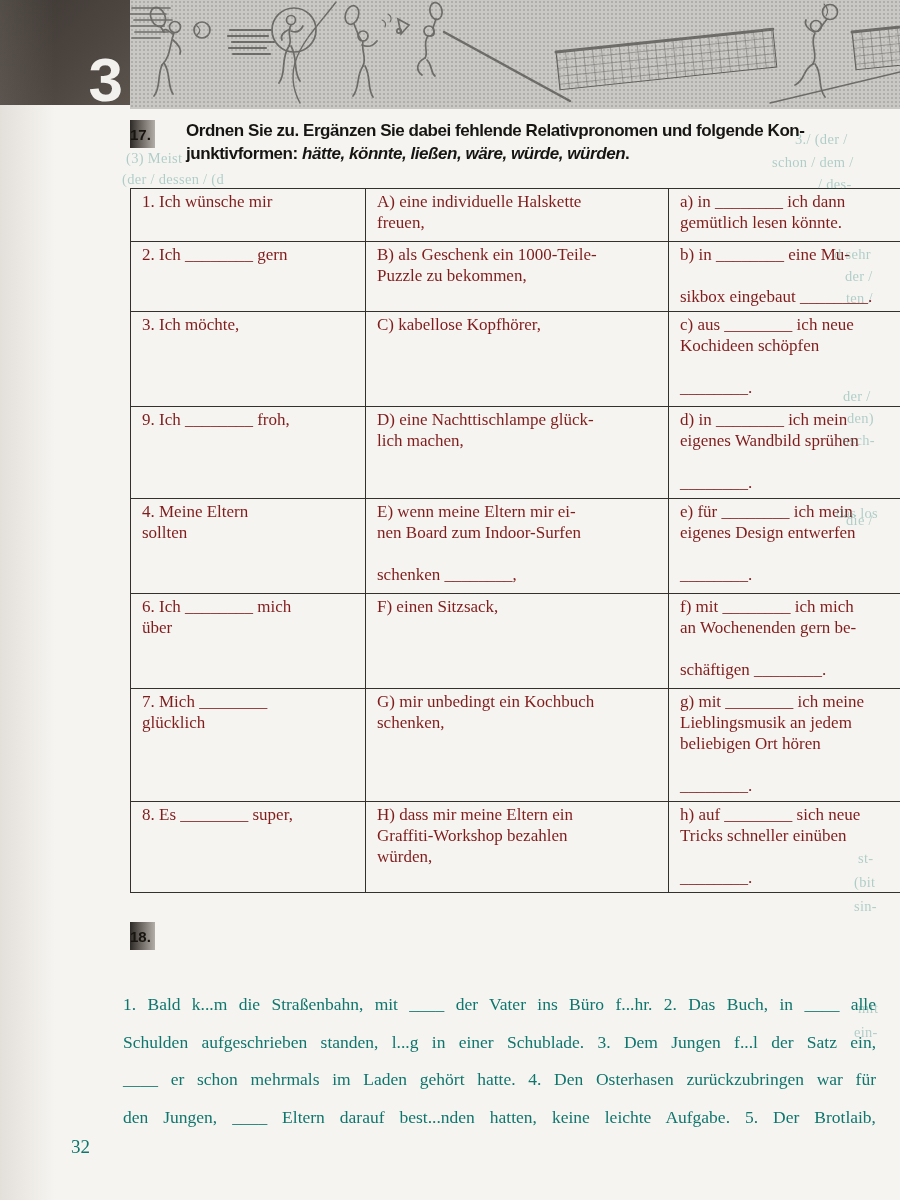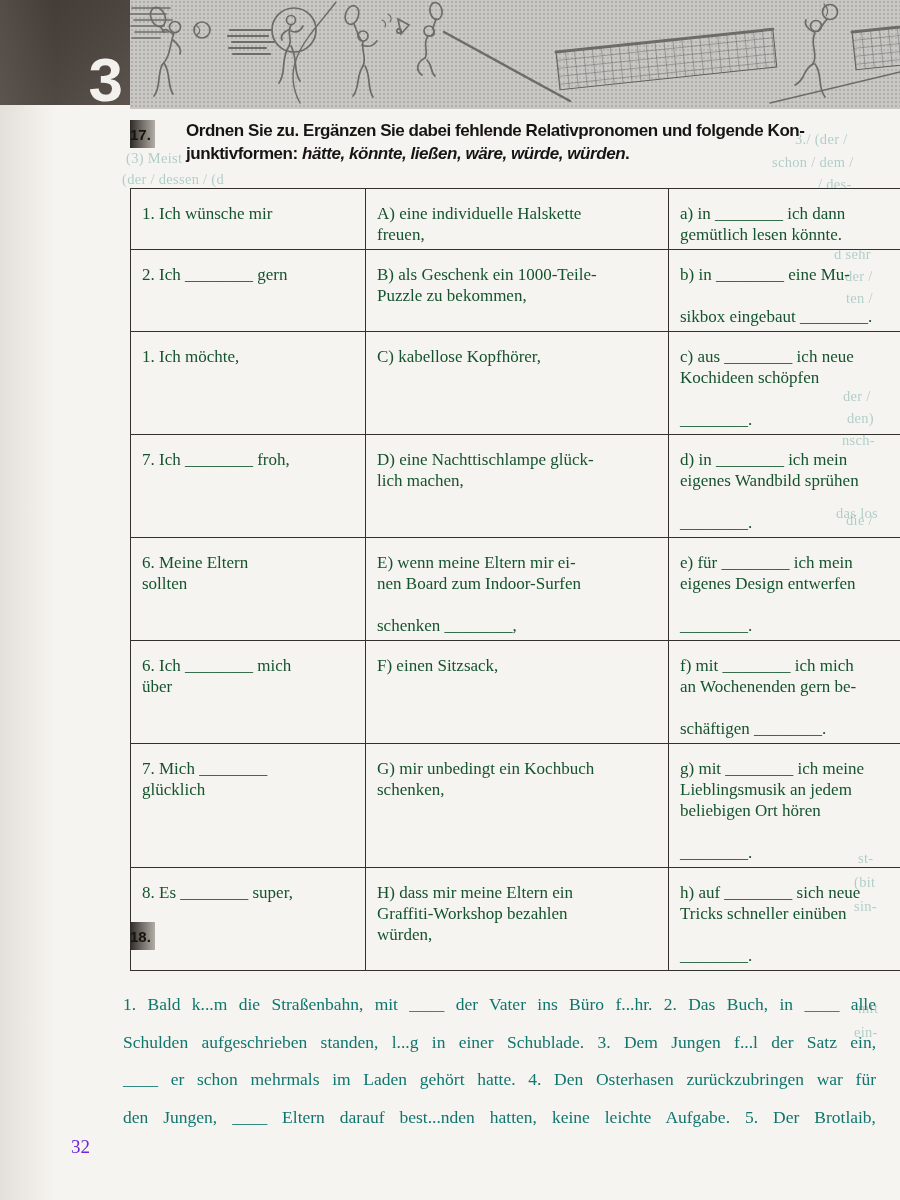--- a/index.html
+++ b/index.html
@@ -33,32 +33,32 @@
         letter-spacing:-0.45px;line-height:23px;color:#171513;}
   .instr17{top:119px;}
   .instr18{top:921px;}
   .iline{display:block;}
   .just{text-align:justify;text-align-last:justify;}
   .instr em{font-style:italic;}
 
   
   table.match{position:absolute;left:130px;top:188px;width:731px;border-collapse:collapse;
         table-layout:fixed;}
-  table.match td{border:1.6px solid #34302c;vertical-align:top;padding:14px 10px 4px 11px;
-        font-size:17px;line-height:21px;white-space:pre-wrap;color:#14532d;}
+  table.match td{border:1.6px solid #34302c;vertical-align:top;padding:2px 10px 4px 11px;
+        font-size:17px;line-height:21px;white-space:pre-wrap;color:#7f1d1d;}
   td.c1{width:213px;} td.c2{width:281px;} td.c3{width:237px;}
   tr.r1{height:53px;} tr.r2{height:67px;} tr.r3{height:95px;} tr.r4{height:92px;}
   tr.r5{height:95px;} tr.r6{height:95px;} tr.r7{height:113px;} tr.r8{height:90px;}
 
   
   .para{position:absolute;left:123px;top:986px;width:753px;font-size:17.5px;color:#0f766e;}
   .pline{display:block;height:37.5px;line-height:37.5px;text-align:justify;text-align-last:justify;
         white-space:nowrap;}
 
-  .pagenum{position:absolute;left:71px;top:1136px;font-size:19px;color:#6d28d9;}
+  .pagenum{position:absolute;left:71px;top:1136px;font-size:19px;color:#0f766e;}
 
   
   .ghost{position:absolute;font-size:14.5px;color:#0f766e;opacity:.3;white-space:nowrap;
         letter-spacing:.3px;filter:blur(.3px);z-index:0;}
 </style>
 </head>
 <body>
 
 <div class="page">
 
@@ -175,38 +175,38 @@
         </tr>
         <tr class="r2">
           <td class="c1">2. Ich ________ gern</td>
           <td class="c2">B) als Geschenk ein 1000-Teile-
 Puzzle zu bekommen,</td>
           <td class="c3">b) in ________ eine Mu-
 
 sikbox eingebaut ________.</td>
         </tr>
         <tr class="r3">
-          <td class="c1">1. Ich möchte,</td>
+          <td class="c1">3. Ich möchte,</td>
           <td class="c2">C) kabellose Kopfhörer,</td>
           <td class="c3">c) aus ________ ich neue
 Kochideen schöpfen
 
 ________.</td>
         </tr>
         <tr class="r4">
-          <td class="c1">7. Ich ________ froh,</td>
+          <td class="c1">9. Ich ________ froh,</td>
           <td class="c2">D) eine Nachttischlampe glück-
 lich machen,</td>
           <td class="c3">d) in ________ ich mein
 eigenes Wandbild sprühen
 
 ________.</td>
         </tr>
         <tr class="r5">
-          <td class="c1">6. Meine Eltern
+          <td class="c1">4. Meine Eltern
 sollten</td>
           <td class="c2">E) wenn meine Eltern mir ei-
 nen Board zum Indoor-Surfen
 
 schenken ________,</td>
           <td class="c3">e) für ________ ich mein
 eigenes Design entwerfen
 
 ________.</td>
         </tr>

